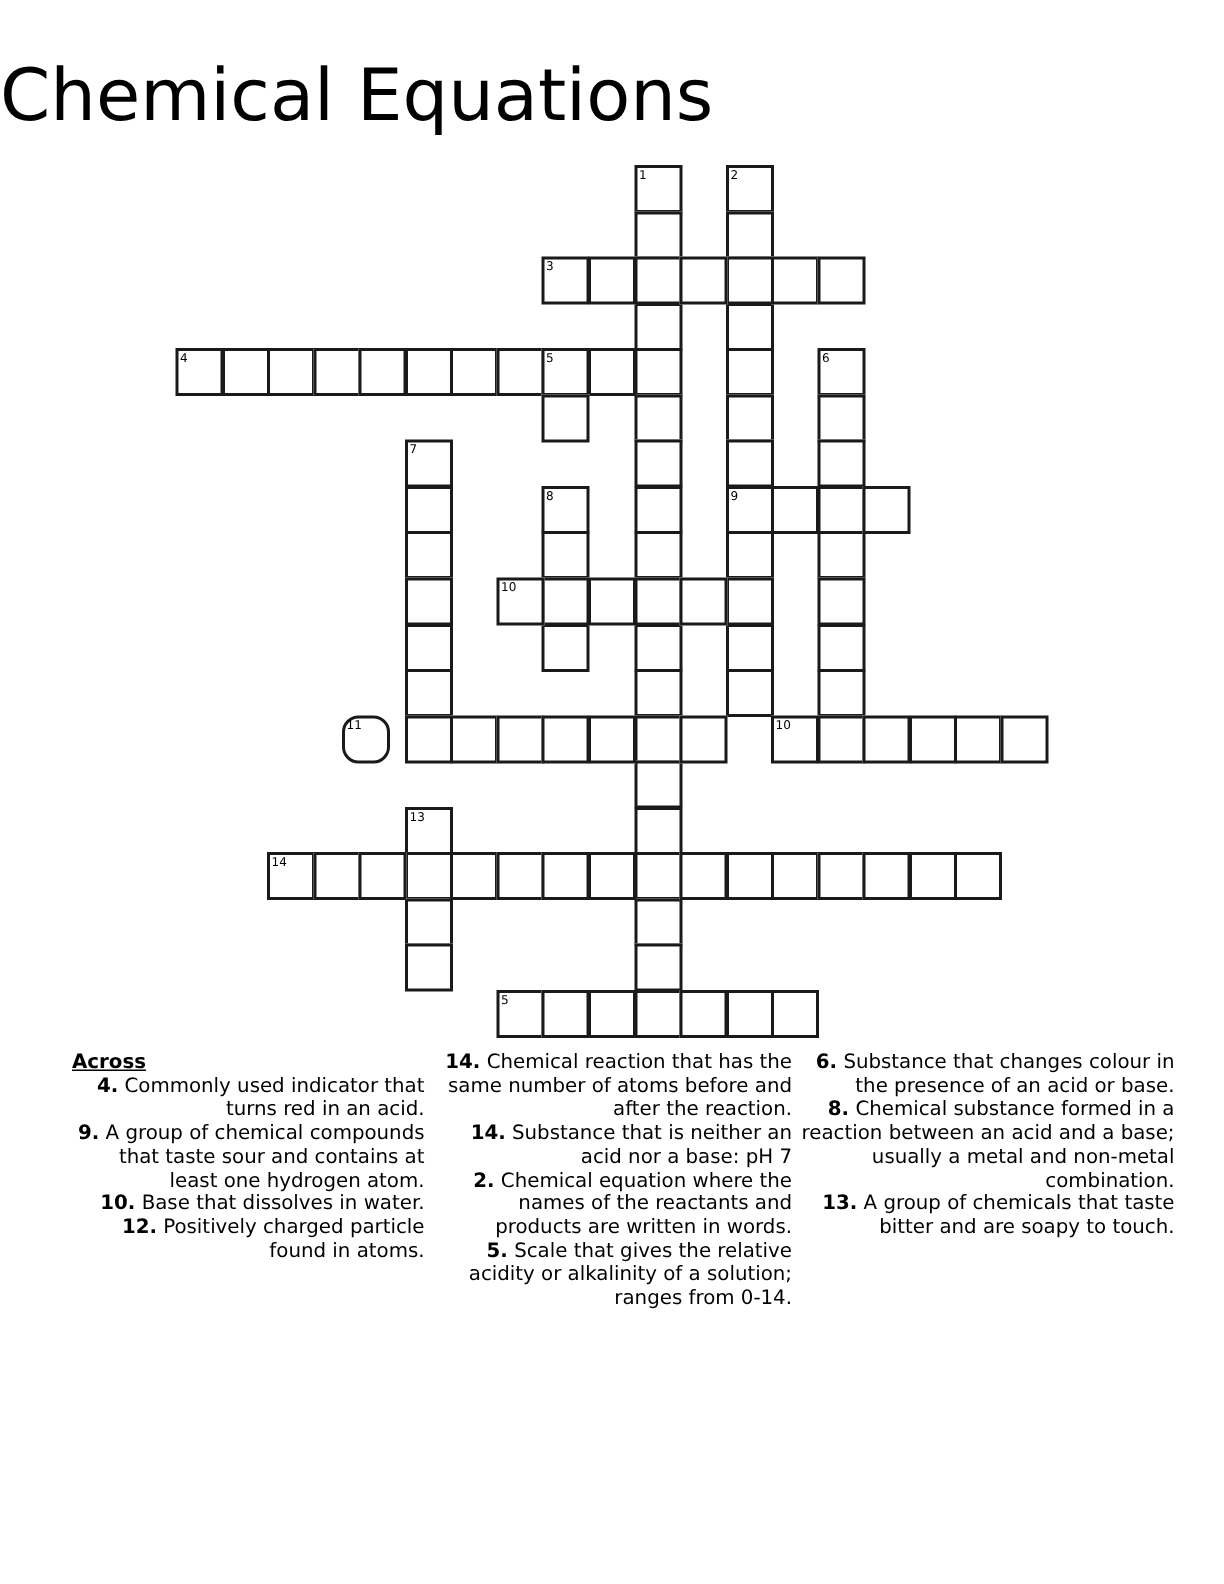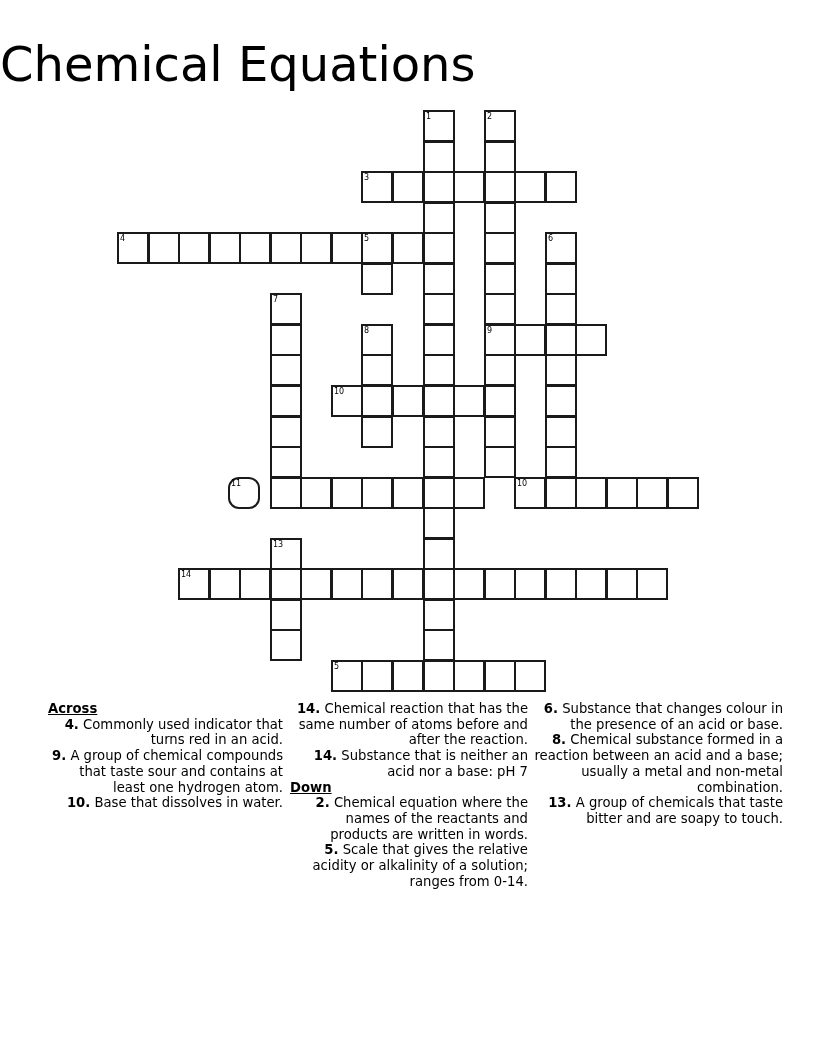--- a/index.html
+++ b/index.html
@@ -160,26 +160,26 @@
     <div class="cell" style="left: 453px; top: 660px;"></div>
     <div class="cell" style="left: 484px; top: 660px;"></div>
     <div class="cell" style="left: 514px; top: 660px;"></div>
   </div>
 
 <div class="clues col1">
   <div class="clue-head">Across</div>
   <div class="clue"><b>4.</b> <span>Commonly used indicator that turns red in an acid.</span></div>
   <div class="clue"><b>9.</b> <span>A group of chemical compounds that taste sour and contains at least one hydrogen atom.</span></div>
   <div class="clue"><b>10.</b> <span>Base that dissolves in water.</span></div>
+  <div class="clue"><b>12.</b> <span>Positively charged particle found in atoms.</span></div>
 </div>
 
 <div class="clues col2">
   <div class="clue"><b>14.</b> <span>Chemical reaction that has the same number of atoms before and after the reaction.</span></div>
   <div class="clue"><b>14.</b> <span>Substance that is neither an acid nor a base: pH 7</span></div>
-  <div class="clue-head">Down</div>
   <div class="clue"><b>2.</b> <span>Chemical equation where the names of the reactants and products are written in words.</span></div>
   <div class="clue"><b>5.</b> <span>Scale that gives the relative acidity or alkalinity of a solution; ranges from 0-14.</span></div>
 </div>
 
 <div class="clues col3">
   <div class="clue"><b>6.</b> <span>Substance that changes colour in the presence of an acid or base.</span></div>
   <div class="clue"><b>8.</b> <span>Chemical substance formed in a reaction between an acid and a base; usually a metal and non-metal combination.</span></div>
   <div class="clue"><b>13.</b> <span>A group of chemicals that taste bitter and are soapy to touch.</span></div>
 </div>
 

